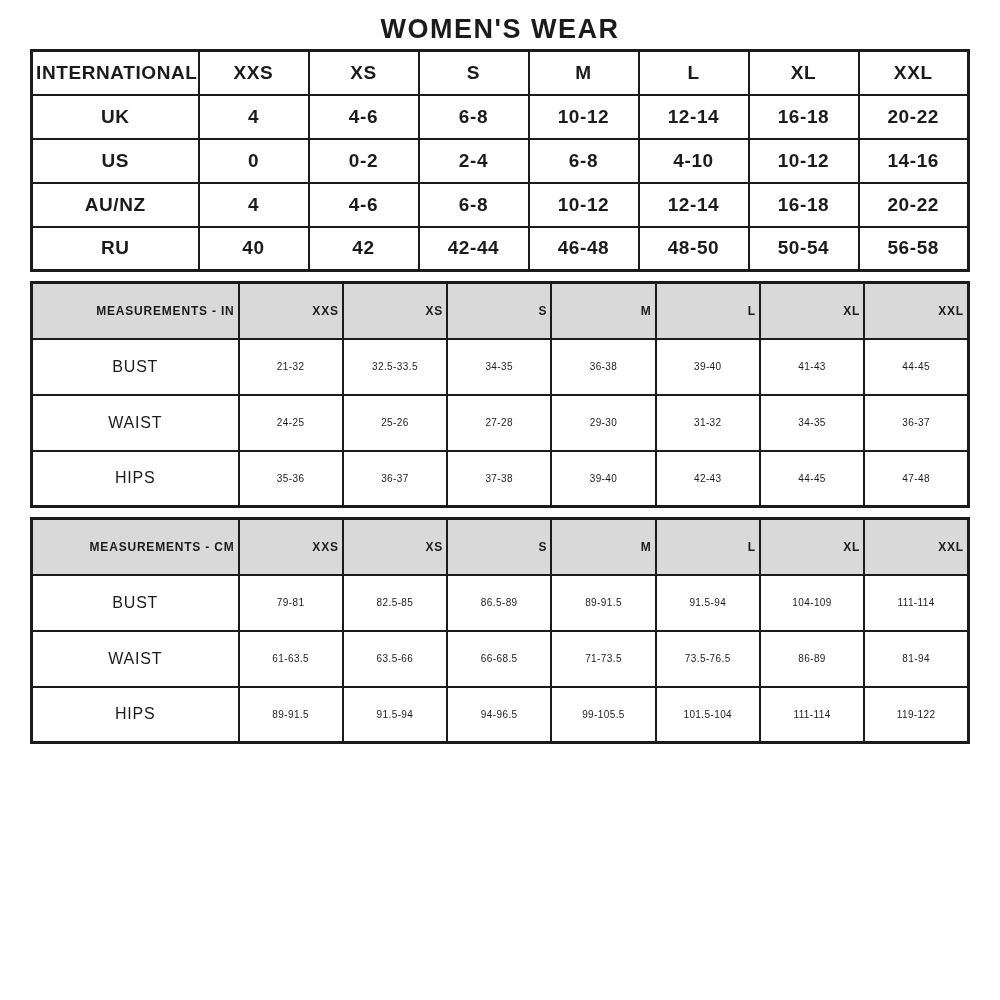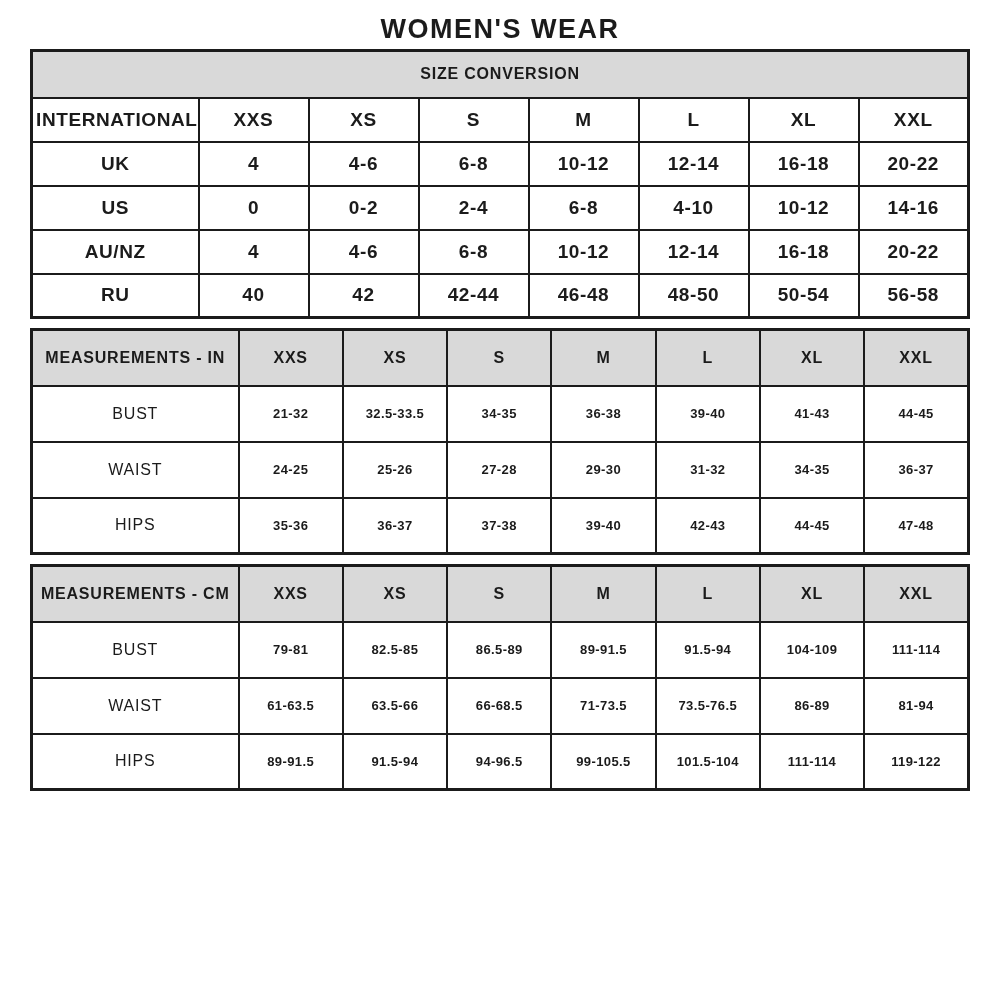--- a/index.html
+++ b/index.html
@@ -59,33 +59,34 @@
     height: 44px;
     font-size: 19px;
     font-weight: 700;
     letter-spacing: 0.6px;
   }
   
   .meas td.colhead {
     background: var(--band-bg);
     height: 56px;
     font-weight: 700;
-    font-size: 16px;
+    font-size: 12px;
     letter-spacing: 0.8px;
+    text-align: right;
   }
   .meas td.rowlabel {
     height: 56px;
     font-size: 16px;
     font-weight: 400;
     letter-spacing: 0.8px;
   }
   .meas td.val {
     height: 56px;
-    font-size: 13px;
-    font-weight: 700;
+    font-size: 10px;
+    font-weight: 400;
     letter-spacing: 0.4px;
   }
 </style>
 </head>
 <body>
 
 <div class="page">
   <h1 class="page-title">WOMEN'S WEAR</h1>
 
   <table class="size-table" id="t0">
@@ -93,23 +94,20 @@
         <col style="width:167px">
         <col>
         <col>
         <col>
         <col>
         <col>
         <col>
         <col>
       </colgroup>
       <tbody>
-        <tr>
-          <td class="band" colspan="8">SIZE CONVERSION</td>
-        </tr>
         <tr>
           <td class="colhead">INTERNATIONAL</td>
           <td class="colhead">XXS</td>
           <td class="colhead">XS</td>
           <td class="colhead">S</td>
           <td class="colhead">M</td>
           <td class="colhead">L</td>
           <td class="colhead">XL</td>
           <td class="colhead">XXL</td>
         </tr>

